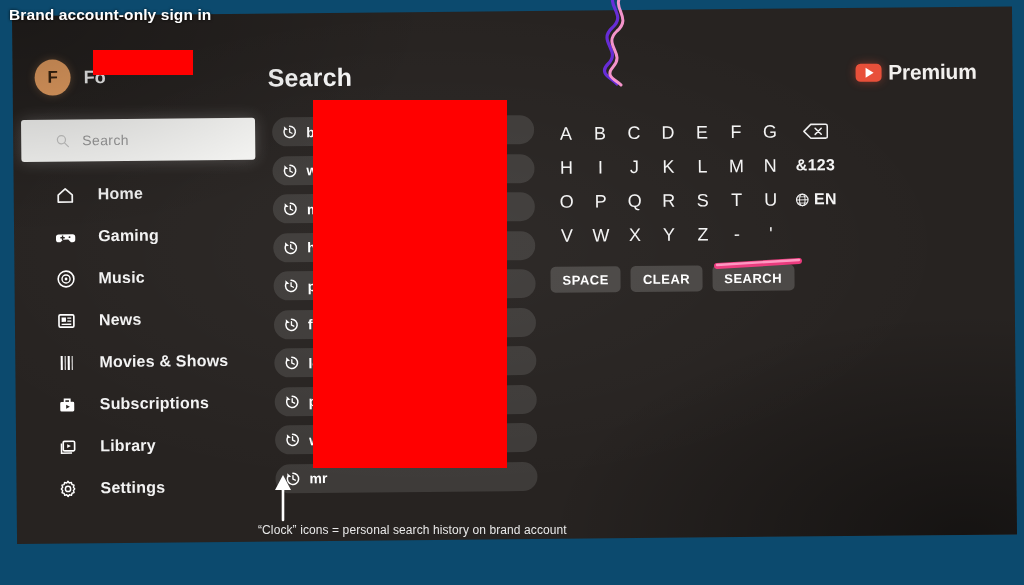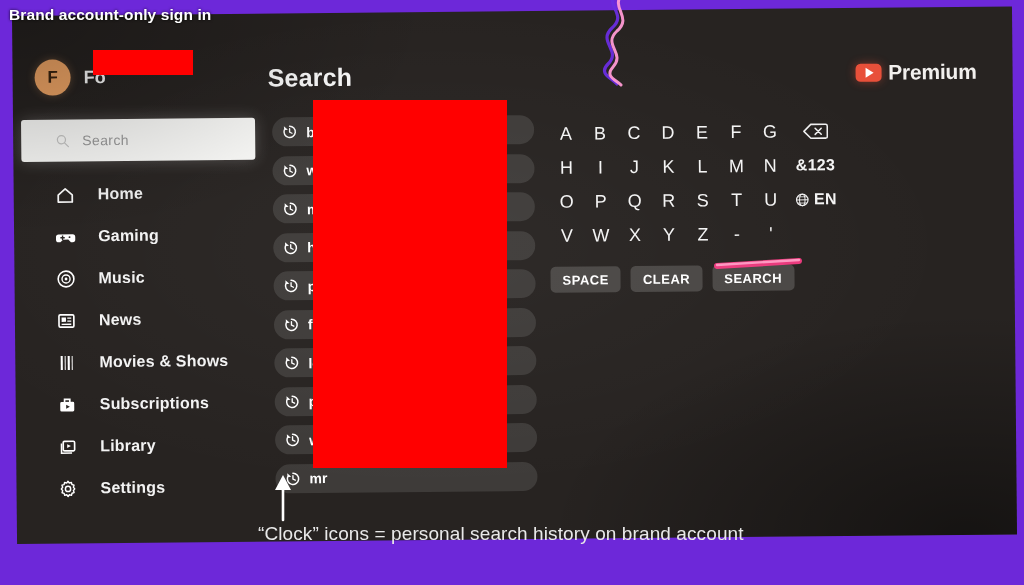--- a/index.html
+++ b/index.html
@@ -1,18 +1,18 @@
 <!DOCTYPE html>
 <html><head>
 <meta charset="utf-8">
 <style>
   html,body{margin:0;padding:0;background:#000;}
   body{width:1024px;height:585px;overflow:hidden;font-family:"Liberation Sans",sans-serif;}
 
-  #photo{position:relative;width:1024px;height:585px;background:#6d28d9;overflow:hidden;}
+  #photo{position:relative;width:1024px;height:585px;background:#0c4a6e;overflow:hidden;}
 
   
   #tv-screen{
     position:absolute;
     left:12px;top:16px;
     width:1000px;height:528px;
     background:#272321;
     transform:rotate(-0.55deg);
     transform-origin:0 0;
     overflow:hidden;
@@ -106,21 +106,21 @@
   .akey{
     height:26px;background:#4a4745;border-radius:5px;
     display:flex;align-items:center;justify-content:center;
     padding:0 12px;color:#fff;font-size:13px;font-weight:bold;letter-spacing:.5px;
   }
 
   
   #annot-layer{position:absolute;inset:0;z-index:70;pointer-events:none;}
   #annot-caption{
     position:absolute;left:258px;top:523px;
-    color:#e9e9e9;font-size:19px;letter-spacing:.1px;white-space:nowrap;
+    color:#e9e9e9;font-size:12px;letter-spacing:.1px;white-space:nowrap;
   }
   #redaction{
     position:absolute;left:313px;top:100px;width:194px;height:368px;
     background:#ff0000;z-index:65;
   }
   #redaction-name{
     position:absolute;left:93px;top:50px;width:100px;height:25px;
     background:#ff0000;z-index:65;
   }
 </style>

